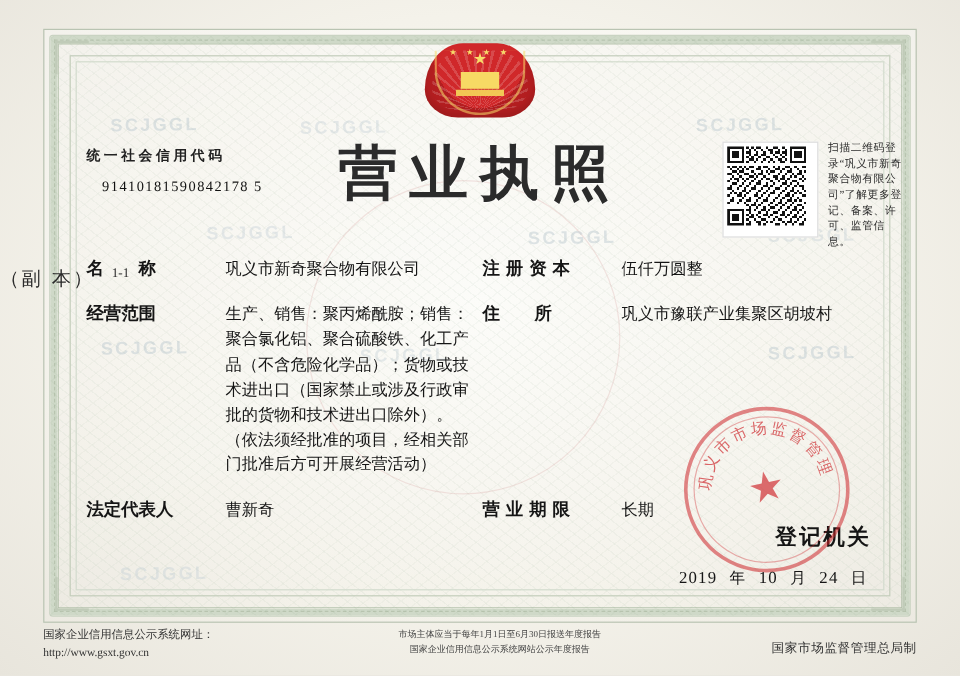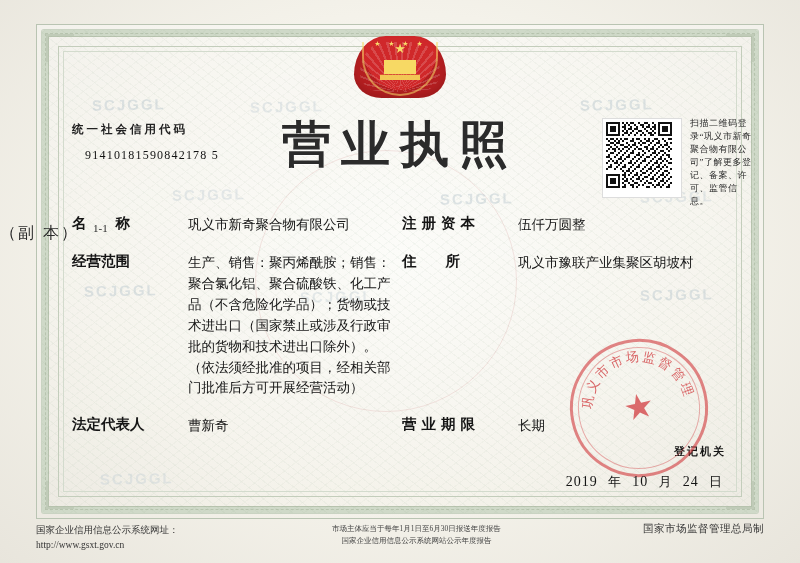--- a/index.html
+++ b/index.html
@@ -153,21 +153,21 @@
   .val{
     font-size:13.5px;color:#151515;line-height:1.55;
     font-family:"DejaVu Serif",serif;
   }
   .val.multi{width:216px;}
   
   .registrar{
     position:absolute;right:74px;bottom:104px;width:300px;text-align:right;
   }
   .registrar .rlbl{
-    font-size:11px;font-weight:bold;letter-spacing:2px;color:#151515;
+    font-size:18px;font-weight:bold;letter-spacing:2px;color:#151515;
     font-family:"DejaVu Serif",serif;
   }
   .date-line{
     position:absolute;right:74px;bottom:72px;
     font-size:13px;color:#151515;letter-spacing:1px;
   }
   .date-line span{margin:0 3px;}
   .date-line .d{font-family:"Liberation Serif",serif;font-size:14px;margin-top:36px;}
   
   .seal{
@@ -189,21 +189,21 @@
   }
   .seal .stext svg{display:block;}
   
   .footer{
     position:absolute;left:36px;right:36px;bottom:8px;height:34px;
     font-size:9.5px;color:#333;
   }
   .f-left{position:absolute;left:0;top:2px;line-height:1.6;}
   .f-left .url{font-family:"Liberation Serif",serif;}
   .f-mid{position:absolute;left:296px;top:2px;line-height:1.6;font-size:7.5px;color:#444;text-align:center;}
-  .f-right{position:absolute;right:0;top:1px;font-size:10.5px;letter-spacing:.5px;}
+  .f-right{position:absolute;right:0;top:12px;font-size:10.5px;letter-spacing:.5px;}
   
   .corner{
     position:absolute;width:26px;height:26px;border:2px solid #c0cbb8;
   }
   .c-tl{left:46px;top:34px;border-right:none;border-bottom:none;}
   .c-tr{right:46px;top:34px;border-left:none;border-bottom:none;}
   .c-bl{left:46px;bottom:54px;border-right:none;border-top:none;}
   .c-br{right:46px;bottom:54px;border-left:none;border-top:none;}
 </style>
 </head>

